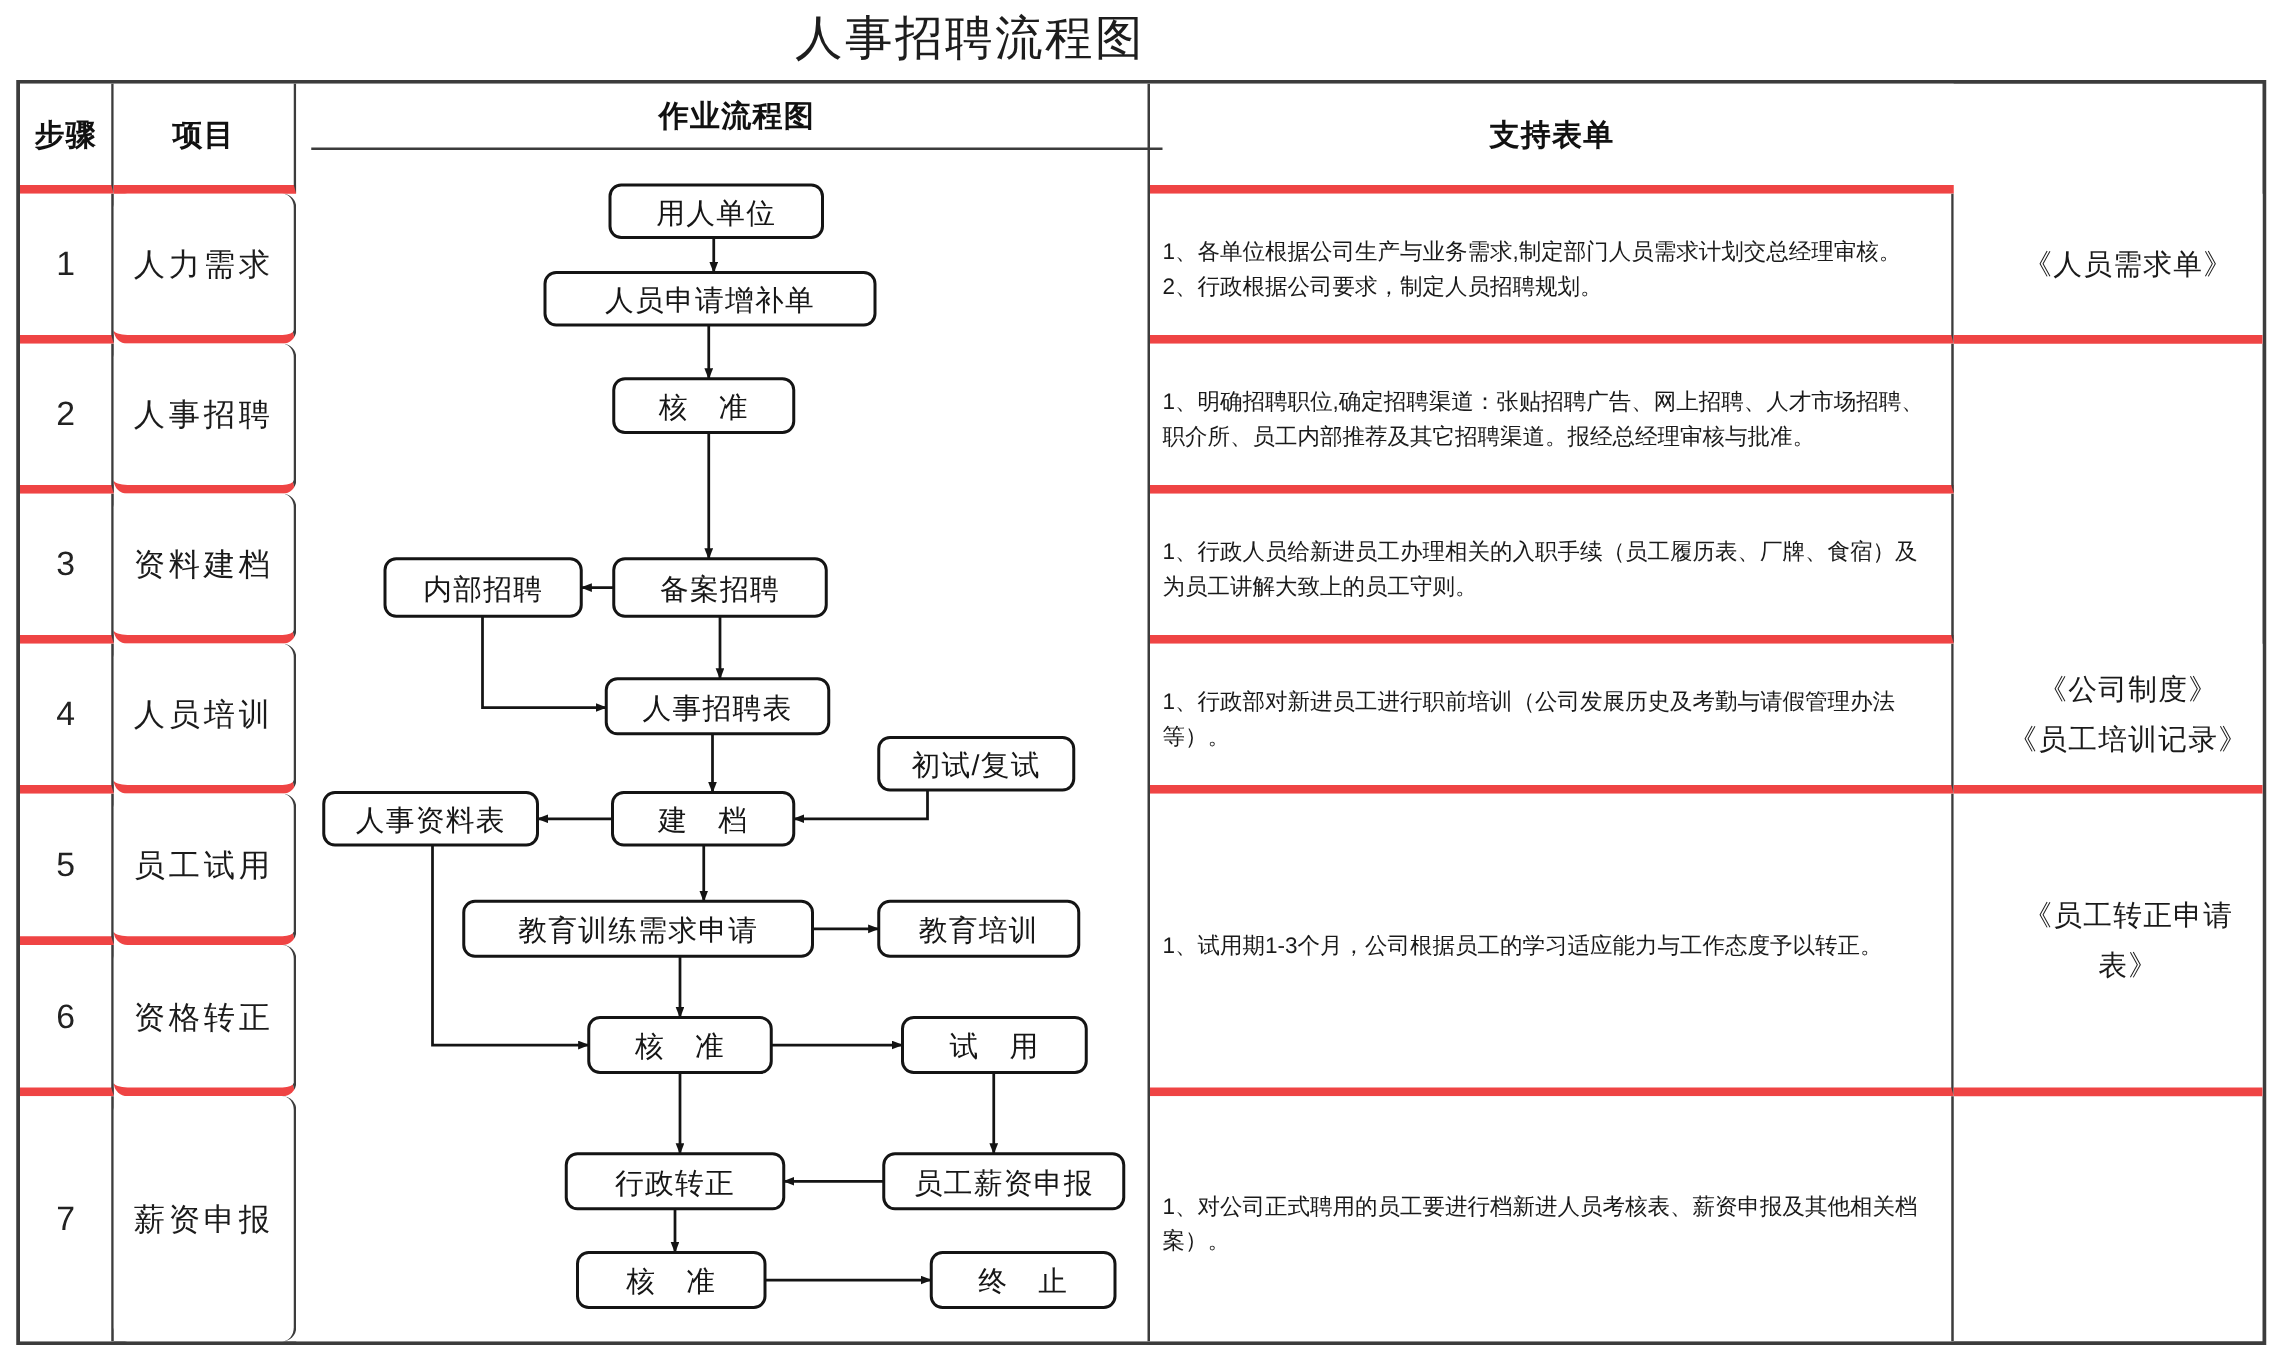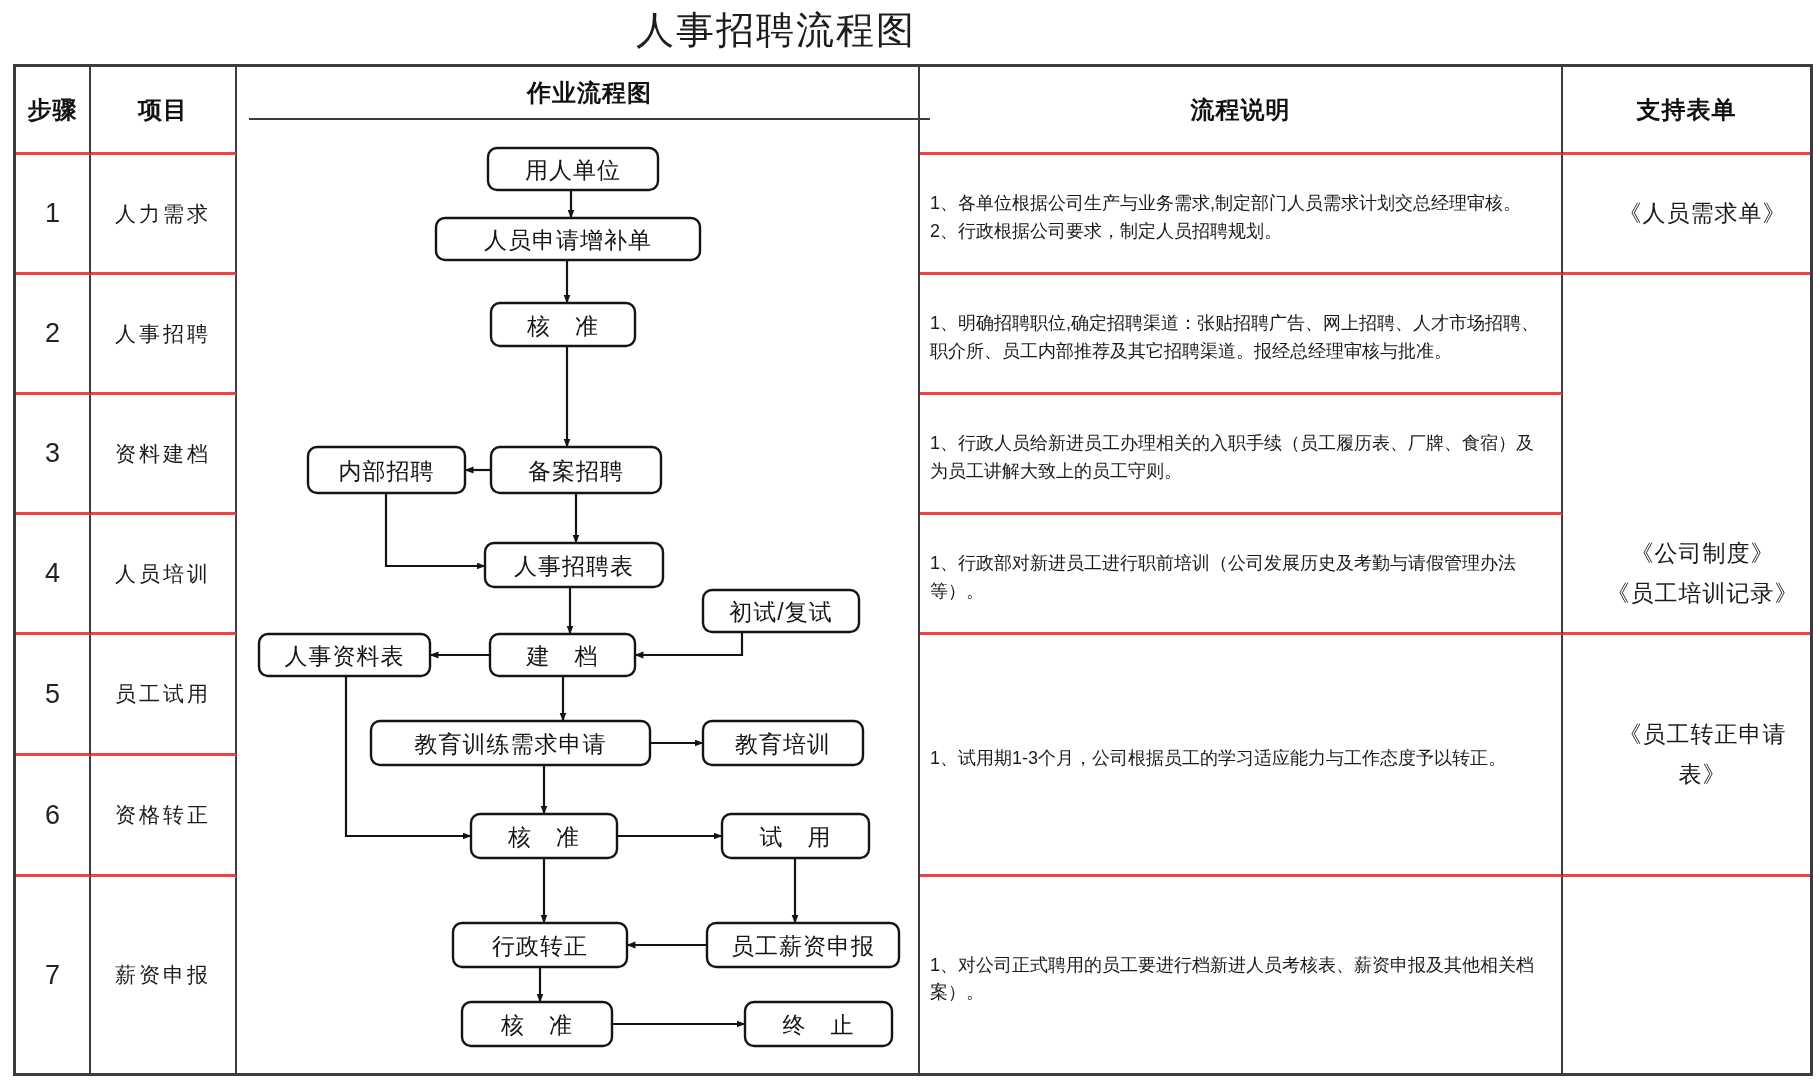--- a/index.html
+++ b/index.html
@@ -16,30 +16,30 @@
     position:absolute;left:13px;top:64px;
     display:grid;
     grid-template-columns:75px 146px 683px 643px 247px;
     grid-template-rows:88px 120px 120px 120px 120px 121px 121px 196px;
     border:3px solid #3c3c3c;
     background:#fff;
     box-sizing:content-box;
   }
   .cell{
     border-right:2px solid #3c3c3c;
-    border-bottom:3px solid #ef4444;
+    border-bottom:7px solid #ef4444;
     display:flex;align-items:center;justify-content:center;
     box-sizing:border-box;
     background:#fff;
   }
   .cell.last-col{border-right:none;text-align:center;}
   .cell.last-row{border-bottom:none;}
   .hdr{font-weight:bold;font-size:24px;letter-spacing:1px;color:#111;}
   .step-cell{font-size:27px;color:#222;}
-  .item-cell{font-size:21px;letter-spacing:3px;color:#1b1b1b;}
+  .item-cell{font-size:25px;letter-spacing:3px;color:#1b1b1b;border-radius:11px;}
   .desc-cell{
     justify-content:flex-start;text-align:left;
     padding:14px 12px 6px 10px;
     font-size:18px;line-height:1.52;color:#1a1a1a;
   }
   .form-cell{
     font-size:23px;line-height:1.7;color:#1a1a1a;text-align:center;letter-spacing:1px;padding-left:32px;
   }
   .pre{white-space:pre-line;}
   
@@ -165,21 +165,20 @@
             <rect x="225" y="880" width="150" height="44" rx="9" ry="9" class="node-rect"></rect>
             <text x="300" y="903" text-anchor="middle" dominant-baseline="central" class="node-label">核　准</text>
           </g>
           <g>
             <rect x="508" y="880" width="147" height="44" rx="9" ry="9" class="node-rect"></rect>
             <text x="581.5" y="903" text-anchor="middle" dominant-baseline="central" class="node-label">终　止</text>
           </g>
         </g>
     </svg>
   </div>
-  <div class="cell hdr">流程说明</div>
   <div class="cell hdr last-col">支持表单</div>
 
   <div class="cell step-cell" style="grid-column:1;grid-row:2">1</div>
   <div class="cell item-cell" style="grid-column:2;grid-row:2">人力需求</div>
   <div class="cell desc-cell pre" style="grid-column:4;grid-row:2">1、各单位根据公司生产与业务需求,制定部门人员需求计划交总经理审核。
 2、行政根据公司要求，制定人员招聘规划。</div>
   <div class="cell form-cell pre last-col" style="grid-column:5;grid-row:2">《人员需求单》</div>
 
   <div class="cell step-cell" style="grid-column:1;grid-row:3">2</div>
   <div class="cell item-cell" style="grid-column:2;grid-row:3">人事招聘</div>

